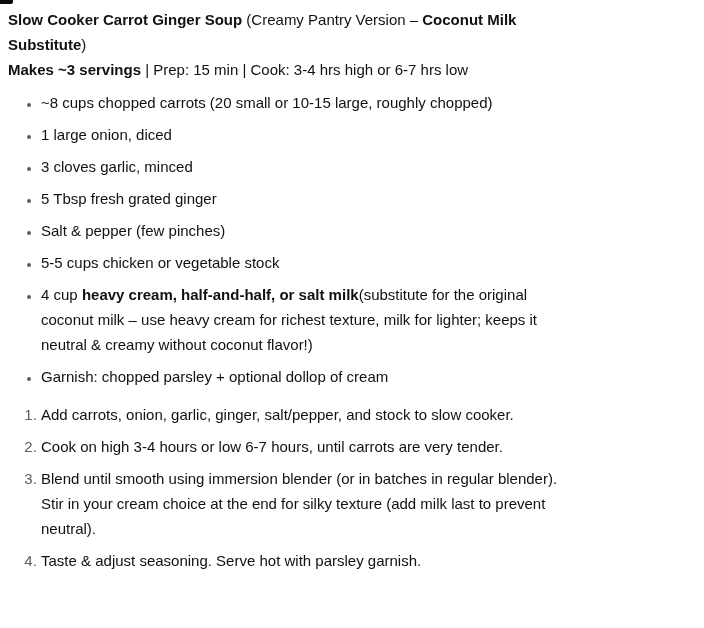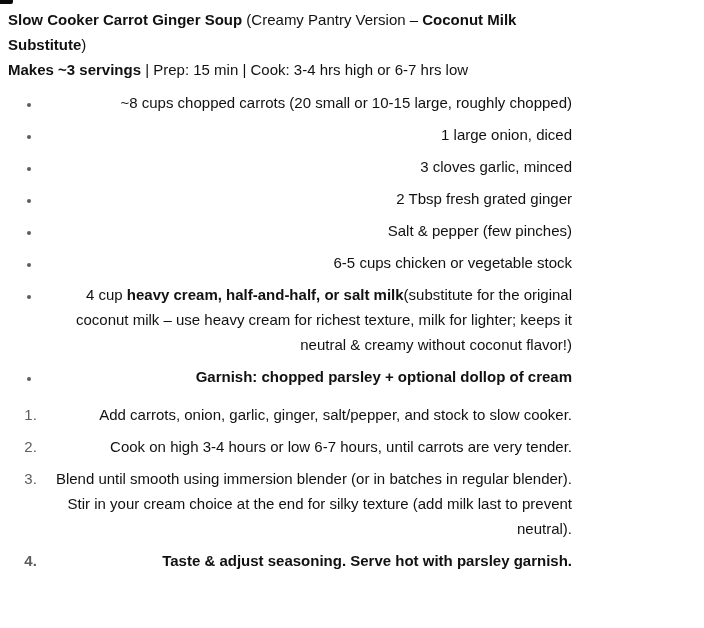--- a/index.html
+++ b/index.html
@@ -21,26 +21,25 @@
     padding: 7px 0 0 8px;
     box-sizing: border-box;
     width: 572px;
   }
   p { margin: 0 0 8px 0; }
   .b { font-weight: 700; }
   .i { }
   ul, ol {
     margin: 0 0 13px 0;
     padding-left: 33px;
-    text-align: right;
   }
   li {
     margin: 0 0 7px 0;
   }
-  li:last-child { margin-bottom: 0; font-weight: bold; }
+  li:last-child { margin-bottom: 0; }
   ul li::marker {
     color: #5e5e5e;
     font-size: 12px;
   }
   ol li::marker {
     color: #5e5e5e;
   }
   .artifact {
     position: absolute;
     top: 0;
@@ -61,23 +60,23 @@
   <p>
     <span class="b">Slow Cooker Carrot Ginger Soup</span><span> (Creamy Pantry Version – </span><span class="b">Coconut Milk Substitute</span><span>)</span><br>
     <span class="b">Makes ~3 servings</span><span> | Prep: 15 min | Cook: 3-4 hrs high or 6-7 hrs low</span>
   </p>
 
 
   <ul>
     <li><span>~8 cups chopped carrots (20 small or 10-15 large, roughly chopped)</span></li>
     <li><span>1 large onion, diced</span></li>
     <li><span>3 cloves garlic, minced</span></li>
-    <li><span>2 Tbsp fresh grated ginger</span></li>
+    <li><span>5 Tbsp fresh grated ginger</span></li>
     <li><span>Salt &amp; pepper (few pinches)</span></li>
-    <li><span>6-5 cups chicken or vegetable stock</span></li>
+    <li><span>5-5 cups chicken or vegetable stock</span></li>
     <li><span>4 cup </span><span class="b">heavy cream, half-and-half, or salt milk</span><span class="i">(substitute for the original coconut milk – use heavy cream for richest texture, milk for lighter; keeps it neutral &amp; creamy without coconut flavor!)</span></li>
     <li><span>Garnish: chopped parsley + optional dollop of cream</span></li>
   </ul>
 
 
   <ol>
     <li><span>Add carrots, onion, garlic, ginger, salt/pepper, and stock to slow cooker.</span></li>
     <li><span>Cook on high 3-4 hours or low 6-7 hours, until carrots are very tender.</span></li>
     <li><span>Blend until smooth using immersion blender (or in batches in regular blender). Stir in your cream choice at the end for silky texture (add milk last to prevent neutral).</span></li>
     <li><span>Taste &amp; adjust seasoning. Serve hot with parsley garnish.</span></li>

